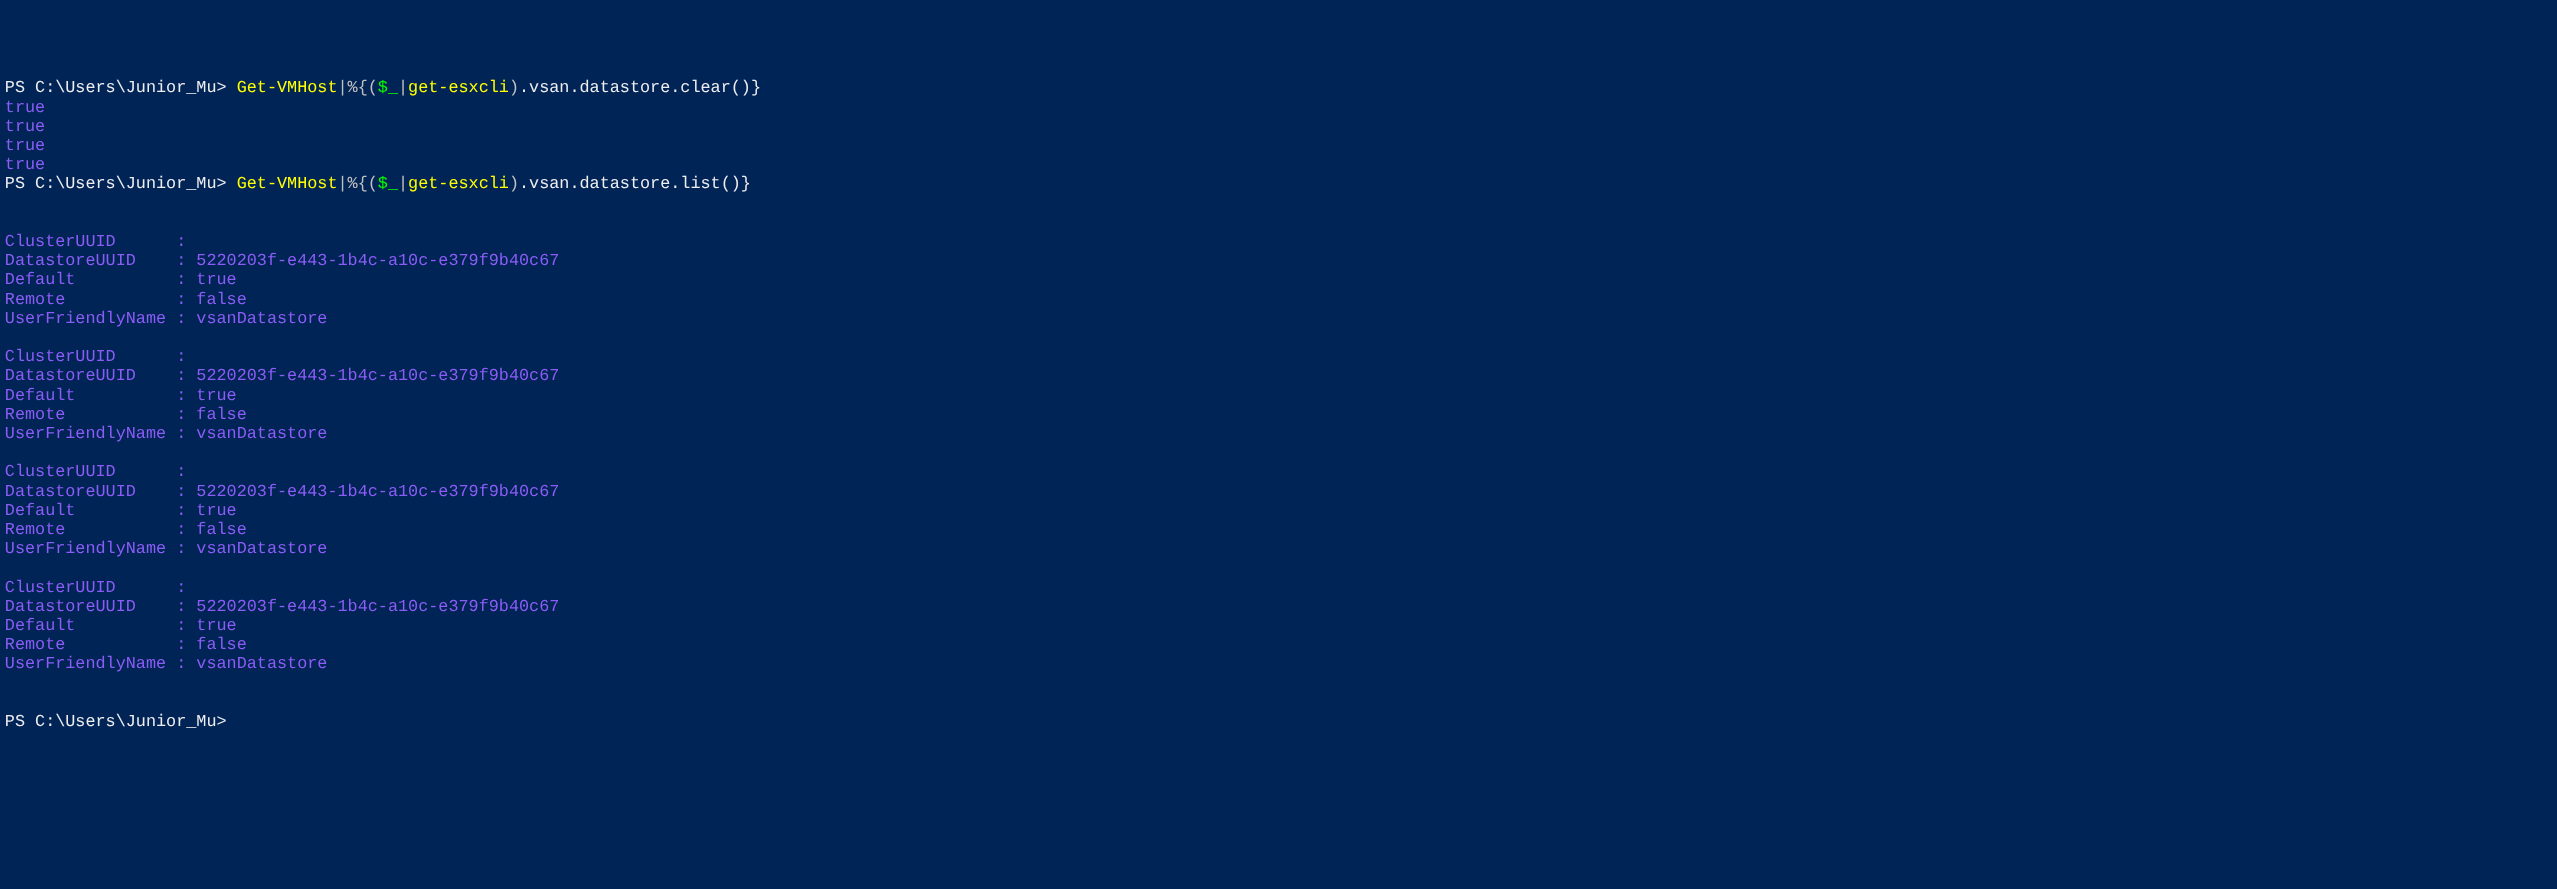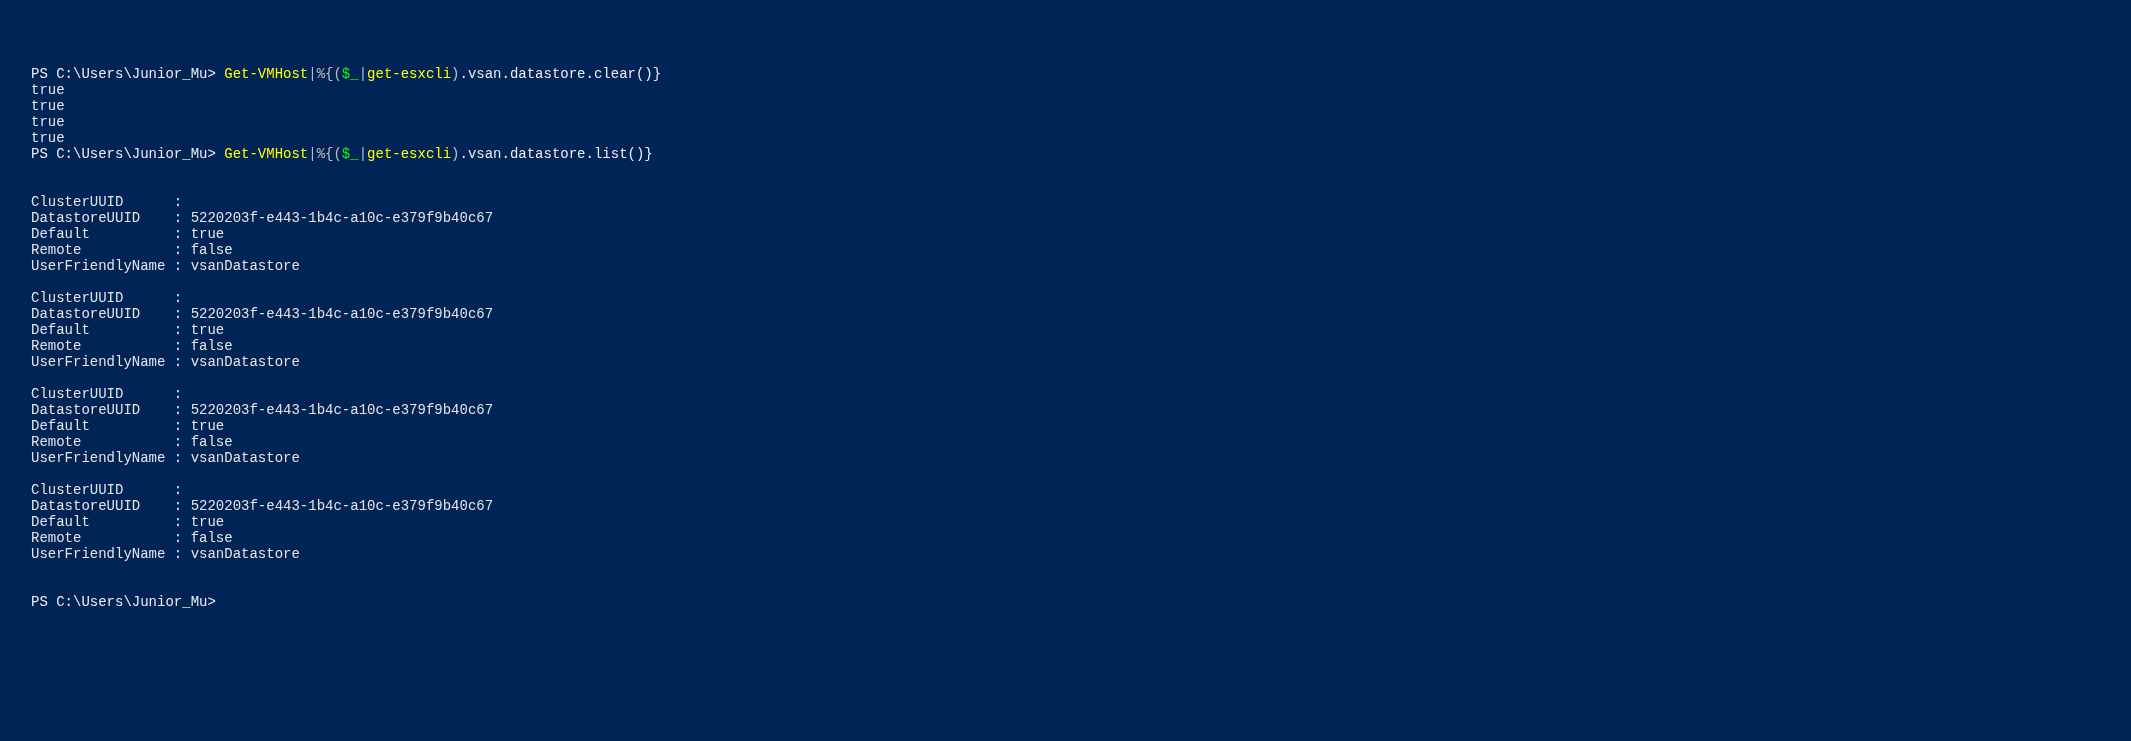--- a/index.html
+++ b/index.html
@@ -27,25 +27,24 @@
     .pipe {
       color: #C0C0C0;
     }
     .dollar {
       color: #00FF00;
     }
     .method {
       color: #EEEDF0;
     }
     .output {
-      color: #e5e5e5;
+      color: #8b5cf6;
     }
     .line {
       height: 16px;
-      margin-left: 27px;
     }
   </style>
 </head>
 <body>
 
 
 
 <div><div class="line"><span class="prompt-prefix">PS C:\Users\Junior_Mu&gt; </span><span class="cmdlet">Get-VMHost</span><span class="pipe">|%{(</span><span class="dollar">$_</span><span class="pipe">|</span><span class="cmdlet">get-esxcli</span><span class="pipe">)</span><span class="method">.vsan.datastore.clear()}</span></div><div class="line output">true</div><div class="line output">true</div><div class="line output">true</div><div class="line output">true</div><div class="line"><span class="prompt-prefix">PS C:\Users\Junior_Mu&gt; </span><span class="cmdlet">Get-VMHost</span><span class="pipe">|%{(</span><span class="dollar">$_</span><span class="pipe">|</span><span class="cmdlet">get-esxcli</span><span class="pipe">)</span><span class="method">.vsan.datastore.list()}</span></div><div class="line"> </div><div class="line"> </div><div><div class="line output"><span>ClusterUUID      :</span> <span></span></div><div class="line output"><span>DatastoreUUID    :</span> <span>5220203f-e443-1b4c-a10c-e379f9b40c67</span></div><div class="line output"><span>Default          :</span> <span>true</span></div><div class="line output"><span>Remote           :</span> <span>false</span></div><div class="line output"><span>UserFriendlyName :</span> <span>vsanDatastore</span></div></div><div class="line"> </div><div><div class="line output"><span>ClusterUUID      :</span> <span></span></div><div class="line output"><span>DatastoreUUID    :</span> <span>5220203f-e443-1b4c-a10c-e379f9b40c67</span></div><div class="line output"><span>Default          :</span> <span>true</span></div><div class="line output"><span>Remote           :</span> <span>false</span></div><div class="line output"><span>UserFriendlyName :</span> <span>vsanDatastore</span></div></div><div class="line"> </div><div><div class="line output"><span>ClusterUUID      :</span> <span></span></div><div class="line output"><span>DatastoreUUID    :</span> <span>5220203f-e443-1b4c-a10c-e379f9b40c67</span></div><div class="line output"><span>Default          :</span> <span>true</span></div><div class="line output"><span>Remote           :</span> <span>false</span></div><div class="line output"><span>UserFriendlyName :</span> <span>vsanDatastore</span></div></div><div class="line"> </div><div><div class="line output"><span>ClusterUUID      :</span> <span></span></div><div class="line output"><span>DatastoreUUID    :</span> <span>5220203f-e443-1b4c-a10c-e379f9b40c67</span></div><div class="line output"><span>Default          :</span> <span>true</span></div><div class="line output"><span>Remote           :</span> <span>false</span></div><div class="line output"><span>UserFriendlyName :</span> <span>vsanDatastore</span></div></div><div class="line"> </div><div class="line"> </div><div class="line"><span class="prompt-prefix">PS C:\Users\Junior_Mu&gt; </span></div></div>
 
 

